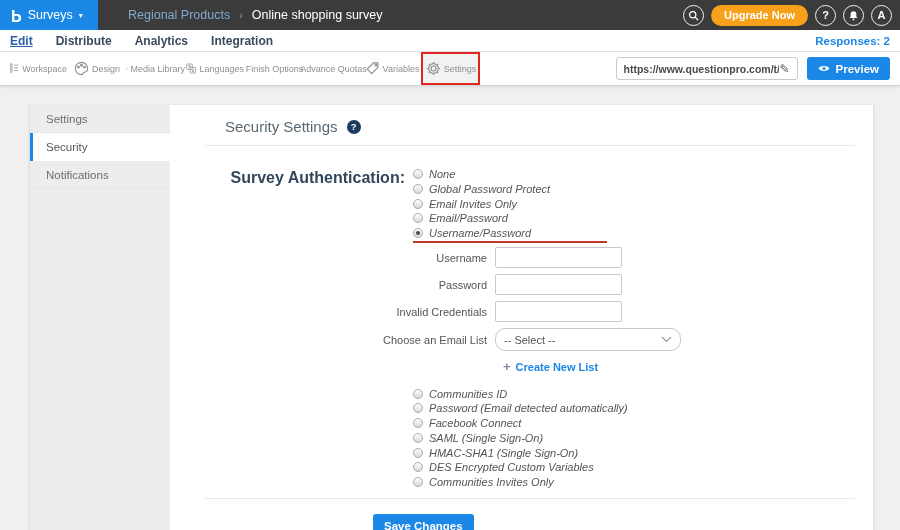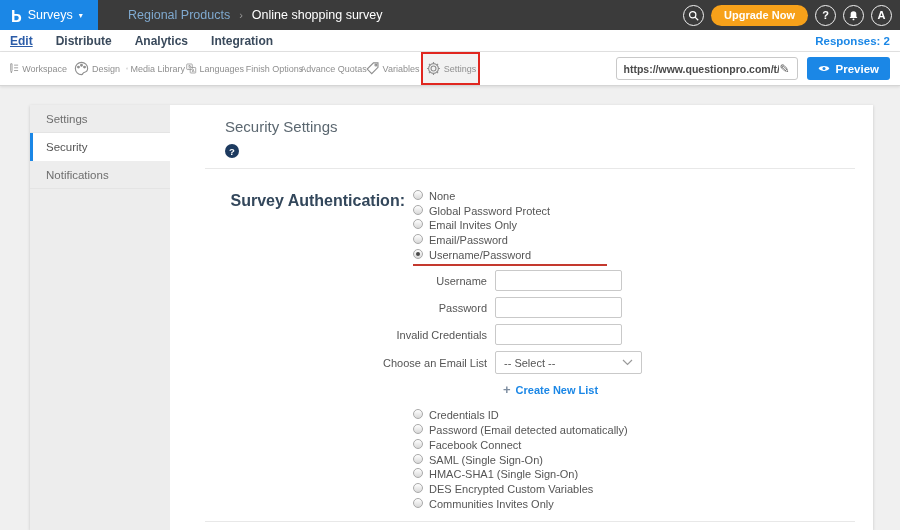--- a/index.html
+++ b/index.html
@@ -39,38 +39,38 @@
   .preview-btn { background:#1b87e6; color:#fff; border:none; height:23px; border-radius:3px; padding:0 11px; display:flex; align-items:center; gap:6px; font-size:11.5px; font-weight:600; cursor:pointer; font-family:"Liberation Sans",sans-serif; }
 
   
   .page { height:444px; padding:19px 0 0 30px; background:#f0f0f0; }
   .card { display:flex; width:843px; height:425px; background:#fff; box-shadow:0 1px 3px rgba(0,0,0,.18); }
   .side { width:140px; background:#ededed; flex:0 0 auto; }
   .side-item { height:28px; display:flex; align-items:center; padding-left:16px; font-size:11.5px; color:#6e6e6e; cursor:pointer; border-bottom:1px solid #e4e4e4; }
   .side-item.active { background:#fff; border-left:3px solid #1b87e6; padding-left:13px; color:#555; border-bottom:none; }
   .content { flex:1; background:#fff; padding-top:13px; overflow:hidden; }
 
-  .heading-row { margin-left:55px; display:flex; align-items:flex-start; gap:9px;flex-direction:column; }
+  .heading-row { margin-left:55px; display:flex; align-items:center; gap:9px; }
   .heading { font-size:15px; color:#5b6770; }
   .help-badge { width:14px; height:14px; border-radius:50%; background:#1d3a5f; color:#fff; font-size:9.5px; font-weight:bold; display:flex; align-items:center; justify-content:center; cursor:pointer; }
   .hr { border:none; border-top:1px solid #e8e8e8; margin:10px 18px 0 35px; }
 
   
   .auth-row { display:flex; margin-top:21px; }
   .auth-label { width:235px; text-align:right; font-weight:700; color:#33475b; font-size:16px; padding-top:2px; flex:0 0 auto; }
   .radio-list { margin-left:8px; }
-  .radio-item { display:flex; align-items:flex-start; gap:6px; height:14.7px; font-size:11px; color:#555; cursor:pointer; }
+  .radio-item { display:flex; align-items:center; gap:6px; height:14.7px; font-size:11px; color:#555; cursor:pointer;font-style:italic; }
   .radio { width:10px; height:10px; border-radius:50%; border:1px solid #a9a9a9; background:linear-gradient(#ffffff,#d9d9d9); position:relative; flex:0 0 auto; }
   .radio.checked::after { content:""; position:absolute; left:2px; top:2px; right:2px; bottom:2px; border-radius:50%; background:#4a4a4a; }
   .red-underline { height:2px; width:194px; background:#c4392e; margin-top:1px; }
 
   .field-row { display:flex; align-items:center; margin-top:6px; }
   .field-label { width:325px; text-align:right; padding-right:8px; font-size:11px; color:#555; flex:0 0 auto; }
   .text-input { width:127px; height:21px; border:1px solid #c9c9c9; border-radius:2px; font-family:"Liberation Sans",sans-serif; font-size:11px; color:#333; padding:0 5px; outline:none; }
-  .select-box { width:147px; height:23px; border:1px solid #c9c9c9; border-radius:2px; display:flex; align-items:center; padding:0 8px; font-size:11px; color:#555; cursor:pointer; justify-content:space-between; }
+  .select-box { width:186px; height:23px; border:1px solid #c9c9c9; border-radius:10px; display:flex; align-items:center; padding:0 8px; font-size:11px; color:#555; cursor:pointer; justify-content:space-between; }
   .chev { color:#9a9a9a; }
 
   .create-row { margin-left:333px; margin-top:9px; display:flex; align-items:center; gap:5px; }
   .plus-ic { color:#7d8da0; font-size:13px; font-weight:bold; line-height:1; }
   .create-link { color:#1b87e6; font-size:11px; font-weight:700; text-decoration:none; cursor:pointer; }
 
   .bottom-radios { margin-left:243px; margin-top:13px; }
 
   .save-btn { margin:15px 0 0 203px; background:#1b87e6; color:#fff; border:none; border-radius:3px; padding:6px 11px; font-size:11.5px; font-weight:700; font-family:"Liberation Sans",sans-serif; cursor:pointer; }
 </style>
@@ -272,21 +272,21 @@
         </div>
         <div class="create-row">
           <span class="plus-ic">+</span>
           <a class="create-link">Create New List</a>
         </div>
 
         
         <div class="radio-list bottom-radios">
           <label class="radio-item">
               <span class="radio"></span>
-              <span>Credentials ID</span>
+              <span>Communities ID</span>
             </label>
           <label class="radio-item">
               <span class="radio"></span>
               <span>Password (Email detected automatically)</span>
             </label>
           <label class="radio-item">
               <span class="radio"></span>
               <span>Facebook Connect</span>
             </label>
           <label class="radio-item">

